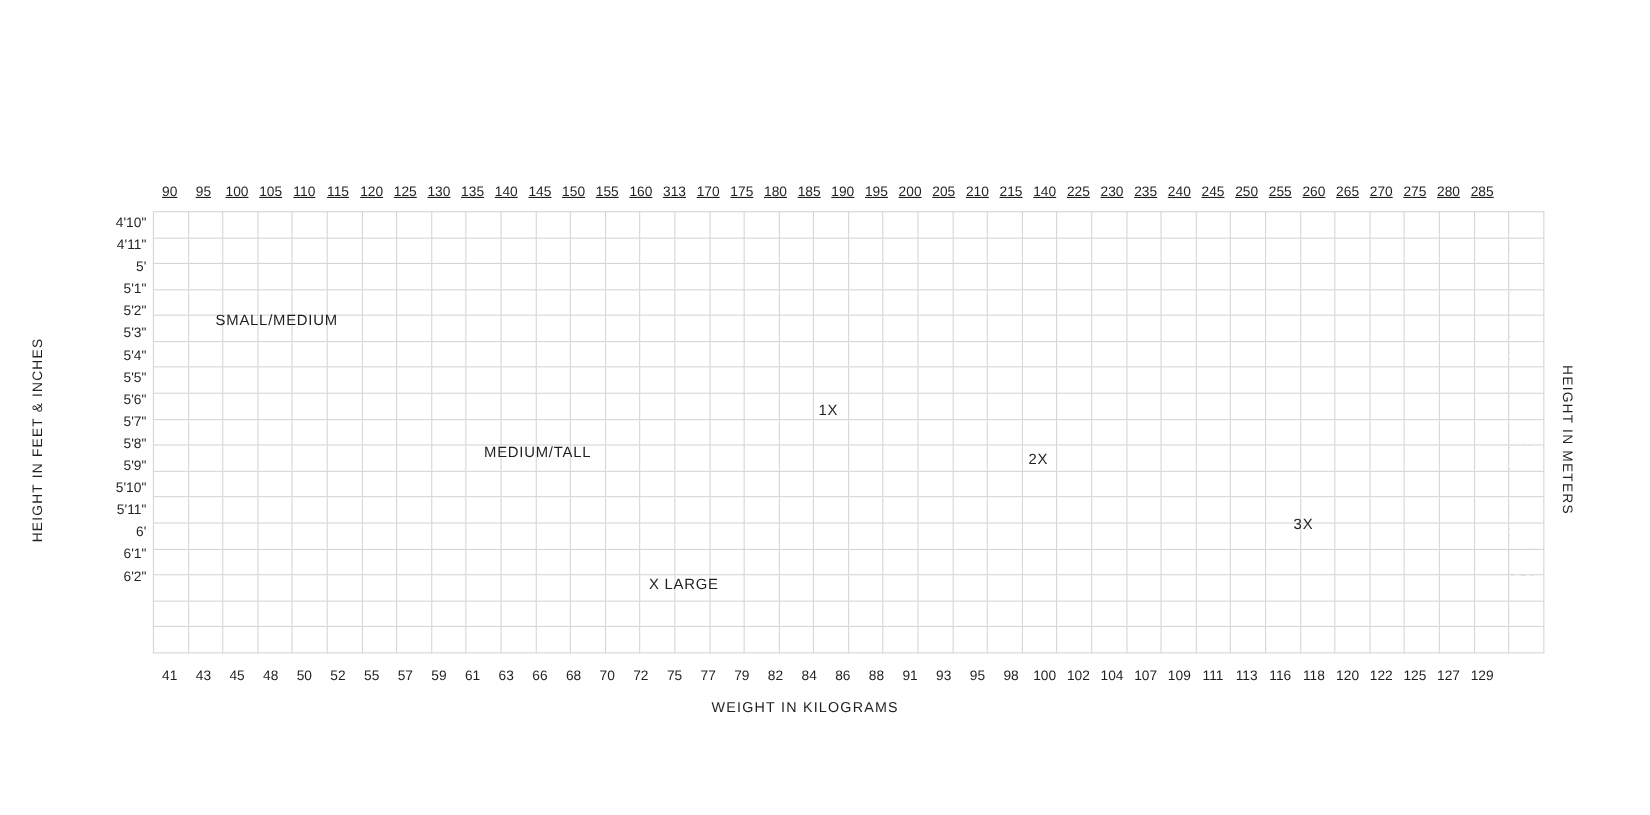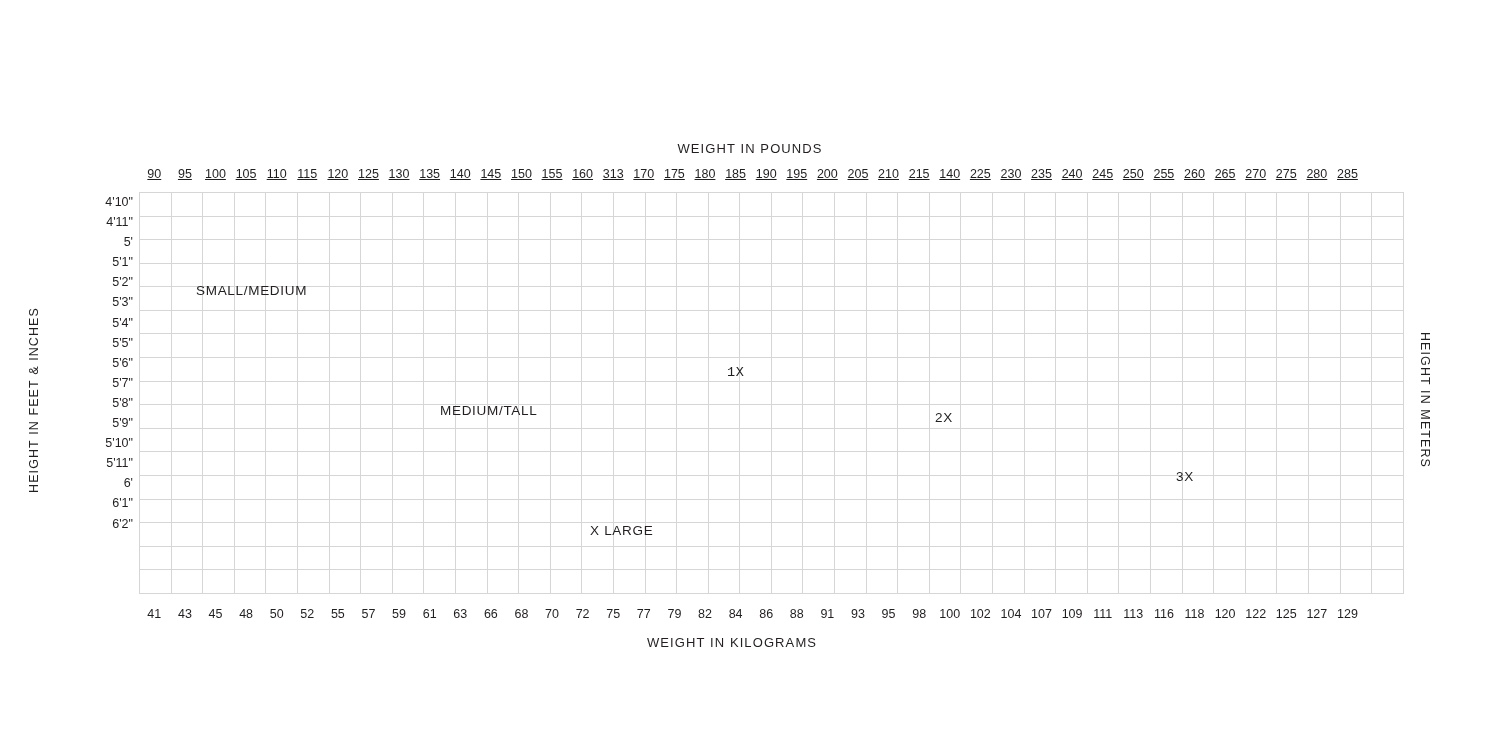--- a/index.html
+++ b/index.html
@@ -156,21 +156,20 @@
     white-space: nowrap;
     text-align: center;
   }
 </style>
 </head>
 <body>
 
 <div id="root">
 
 
-  <div class="weight-pounds-label">WEIGHT IN POUNDS</div>
   <div class="weight-kg-label">WEIGHT IN KILOGRAMS</div>
 
   <div class="axis-vert axis-left">HEIGHT IN FEET &amp; INCHES</div>
   <div class="axis-vert axis-right">HEIGHT IN METERS</div>
 
   <div class="ticks-top">
       <span>90</span>
       <span>95</span>
       <span>100</span>
       <span>105</span>
@@ -1010,16 +1009,16 @@
             <td class="s0"></td>
             <td class="s0"></td>
           </tr>
         </tbody>
     </table>
   </div>
 
 <div class="region-label" style="left: 196px; top: 283px;">SMALL/MEDIUM</div>
     <div class="region-label" style="left: 396px; top: 403px; margin-left: 44px;">MEDIUM/TALL</div>
     <div class="region-label" style="left: 590px; top: 523px;">X LARGE</div>
-    <div class="region-label" style="left: 727px; top: 365px; font-family: Liberation Mono, monospace;">1X</div>
+    <div class="region-label" style="left: 744px; top: 365px;">1X</div>
     <div class="region-label" style="left: 935px; top: 410px;">2X</div>
     <div class="region-label" style="left: 1176px; top: 469px;">3X</div>
   </div>
 
 </body></html>

